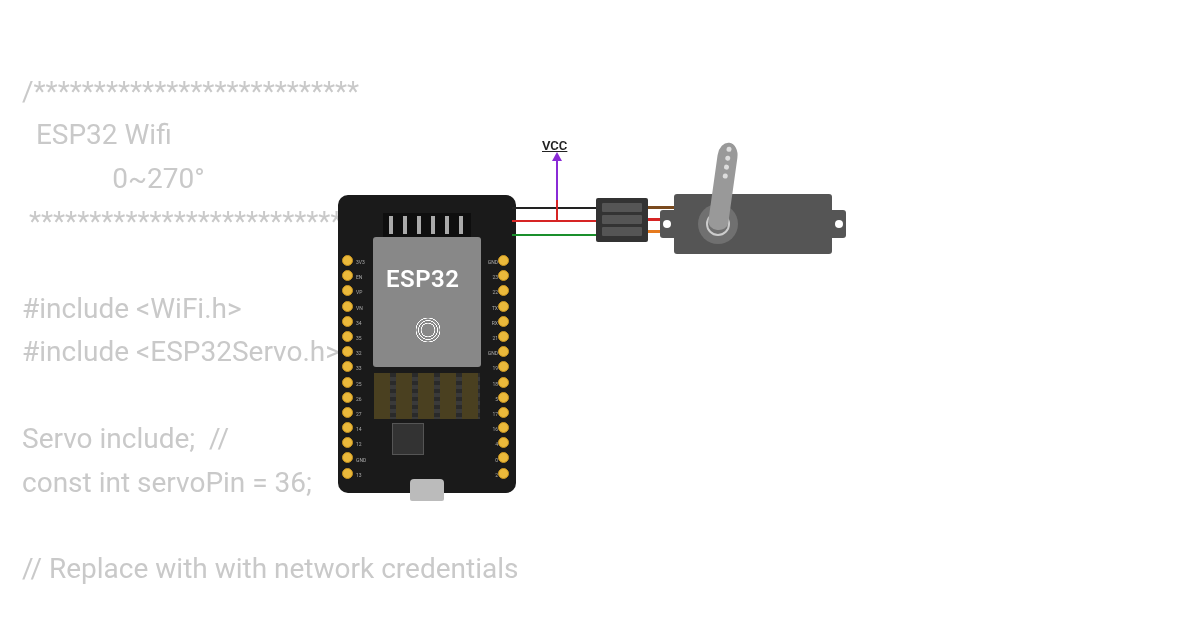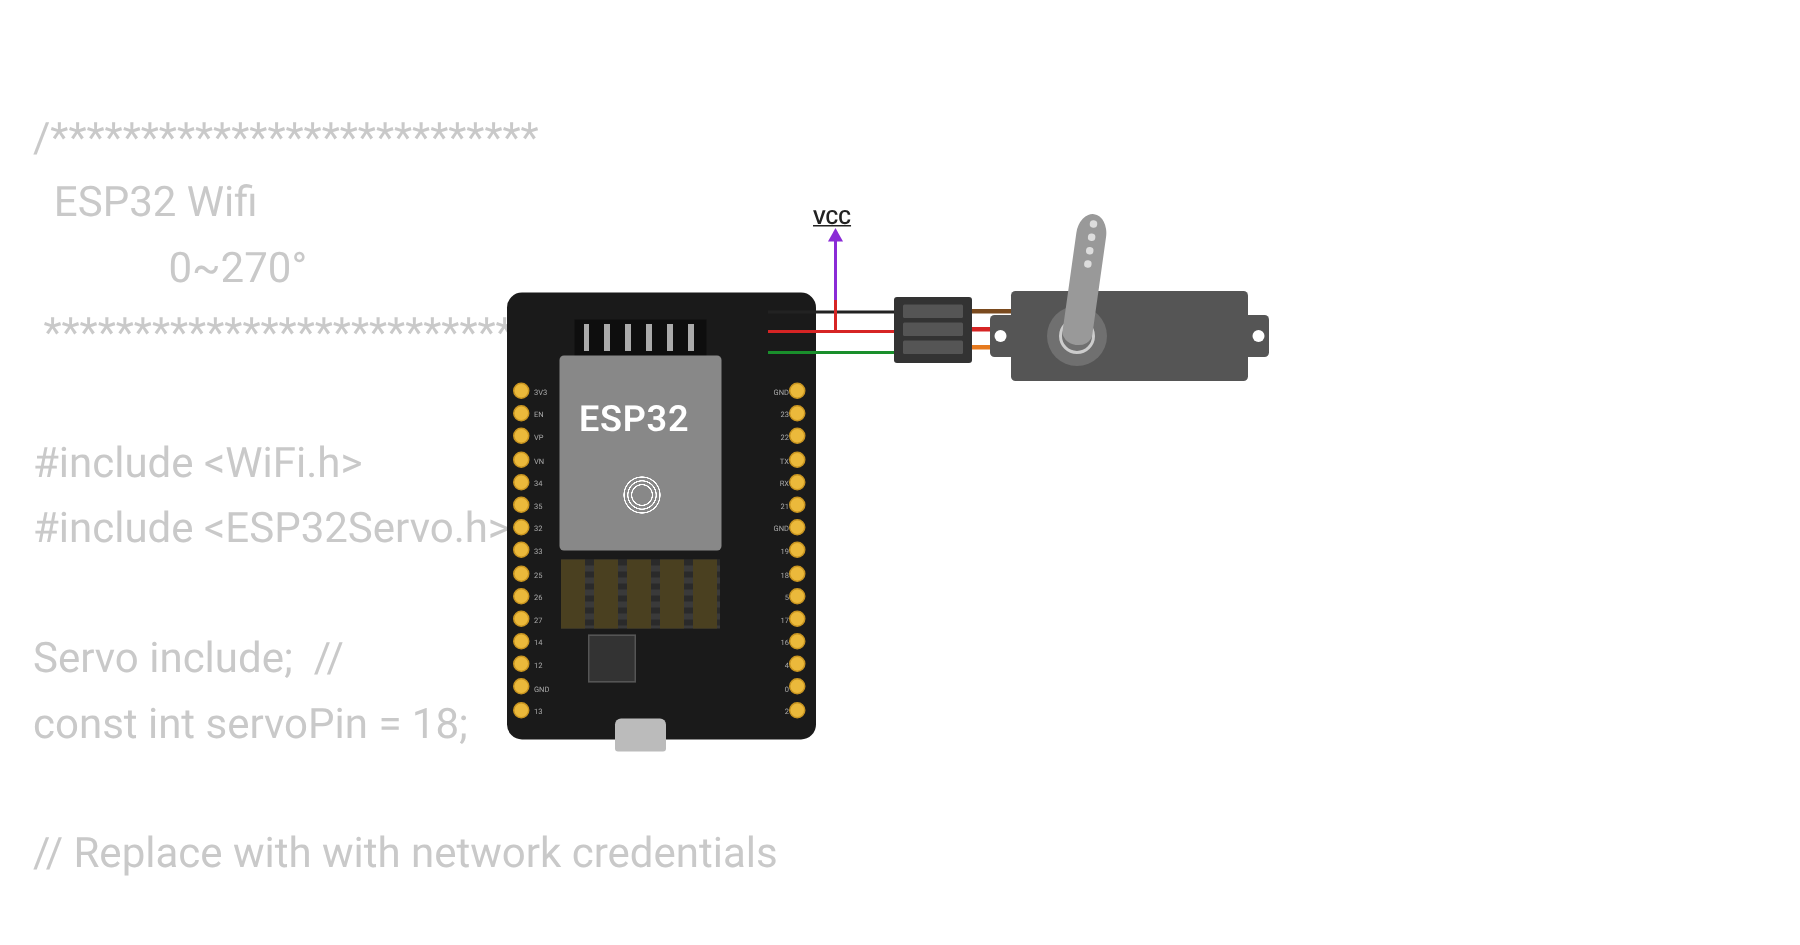--- a/index.html
+++ b/index.html
@@ -27,21 +27,21 @@
   left: 338px;
   top: 140px;
   width: 600px;
   height: 400px;
   z-index: 2;
 }
 .esp32-board {
   position: absolute;
   left: 0;
   top: 55px;
-  width: 206px;
+  width: 178px;
   height: 298px;
   background: #1a1a1a;
   border-radius: 10px;
 }
 .esp32-chip {
   position: absolute;
   left: 35px;
   top: 42px;
   width: 108px;
   height: 130px;
@@ -292,21 +292,21 @@
 
 <div class="code-bg"><span>/***************************</span>
 <span>  ESP32 Wifi</span>
 <span>             0~270°</span>
 <span> ***************************/</span>
 <span></span>
 <span>#include &lt;WiFi.h&gt;</span>
 <span>#include &lt;ESP32Servo.h&gt;</span>
 <span></span>
 <span>Servo include;  //</span>
-<span>const int servoPin = 18;</span>
+<span>const int servoPin = 36;</span>
 <span></span>
 <span>// Replace with with network credentials</span></div>
 
 <div class="diagram">
 
   <div class="vcc-label">VCC</div>
   <div class="vcc-arrow"></div>
 
   <div class="wire wire-black"></div>
   <div class="wire wire-red"></div>

